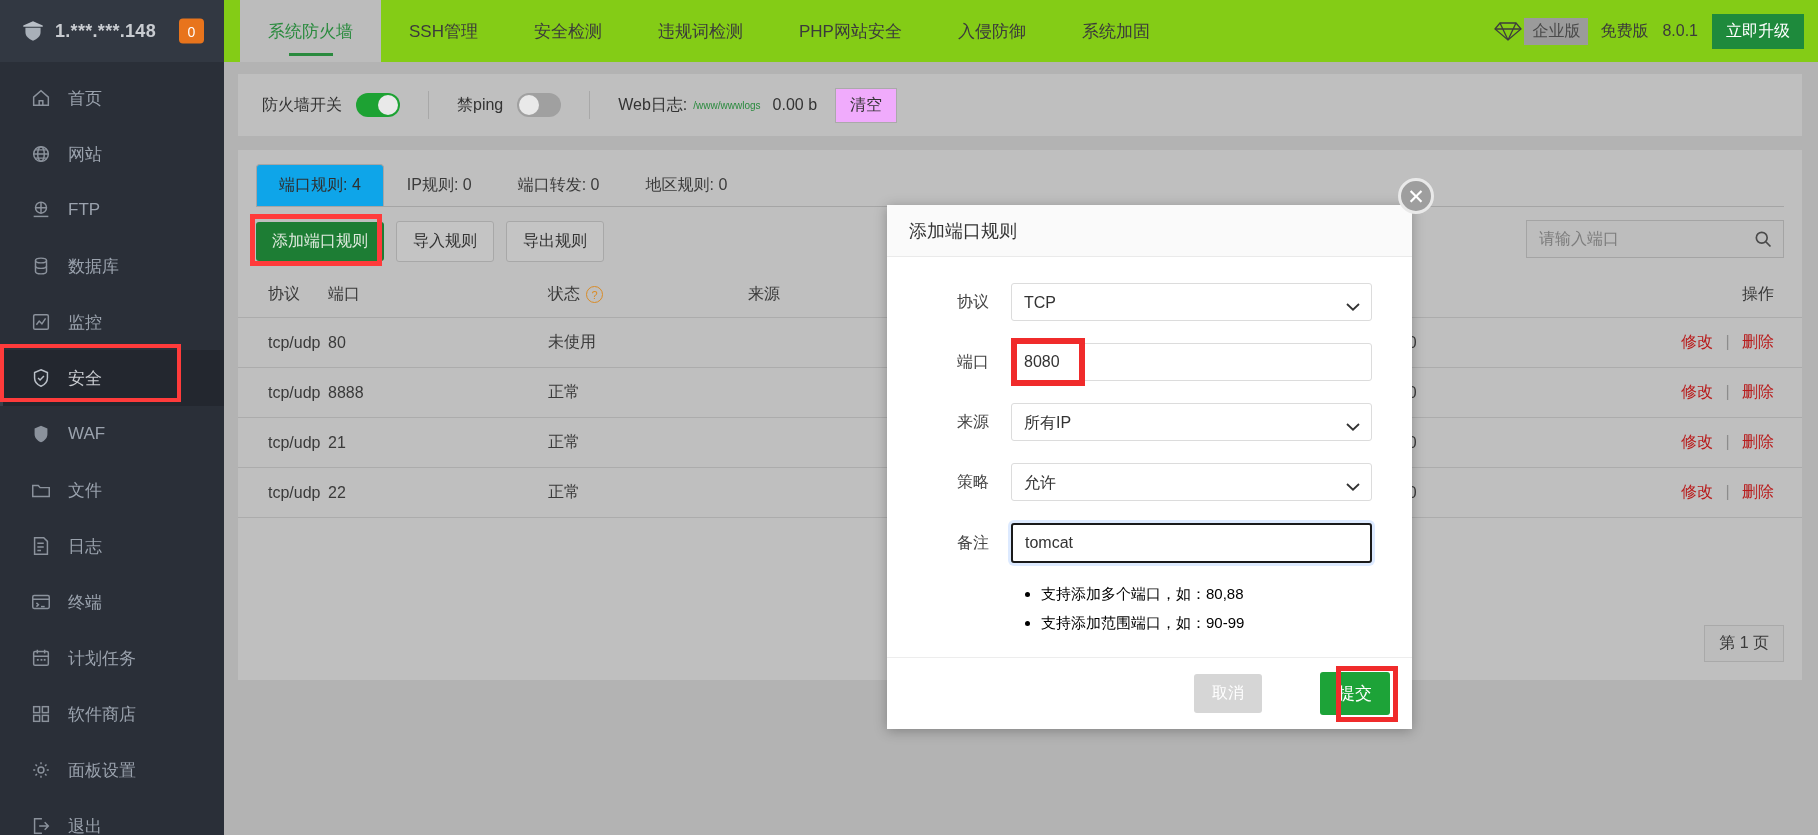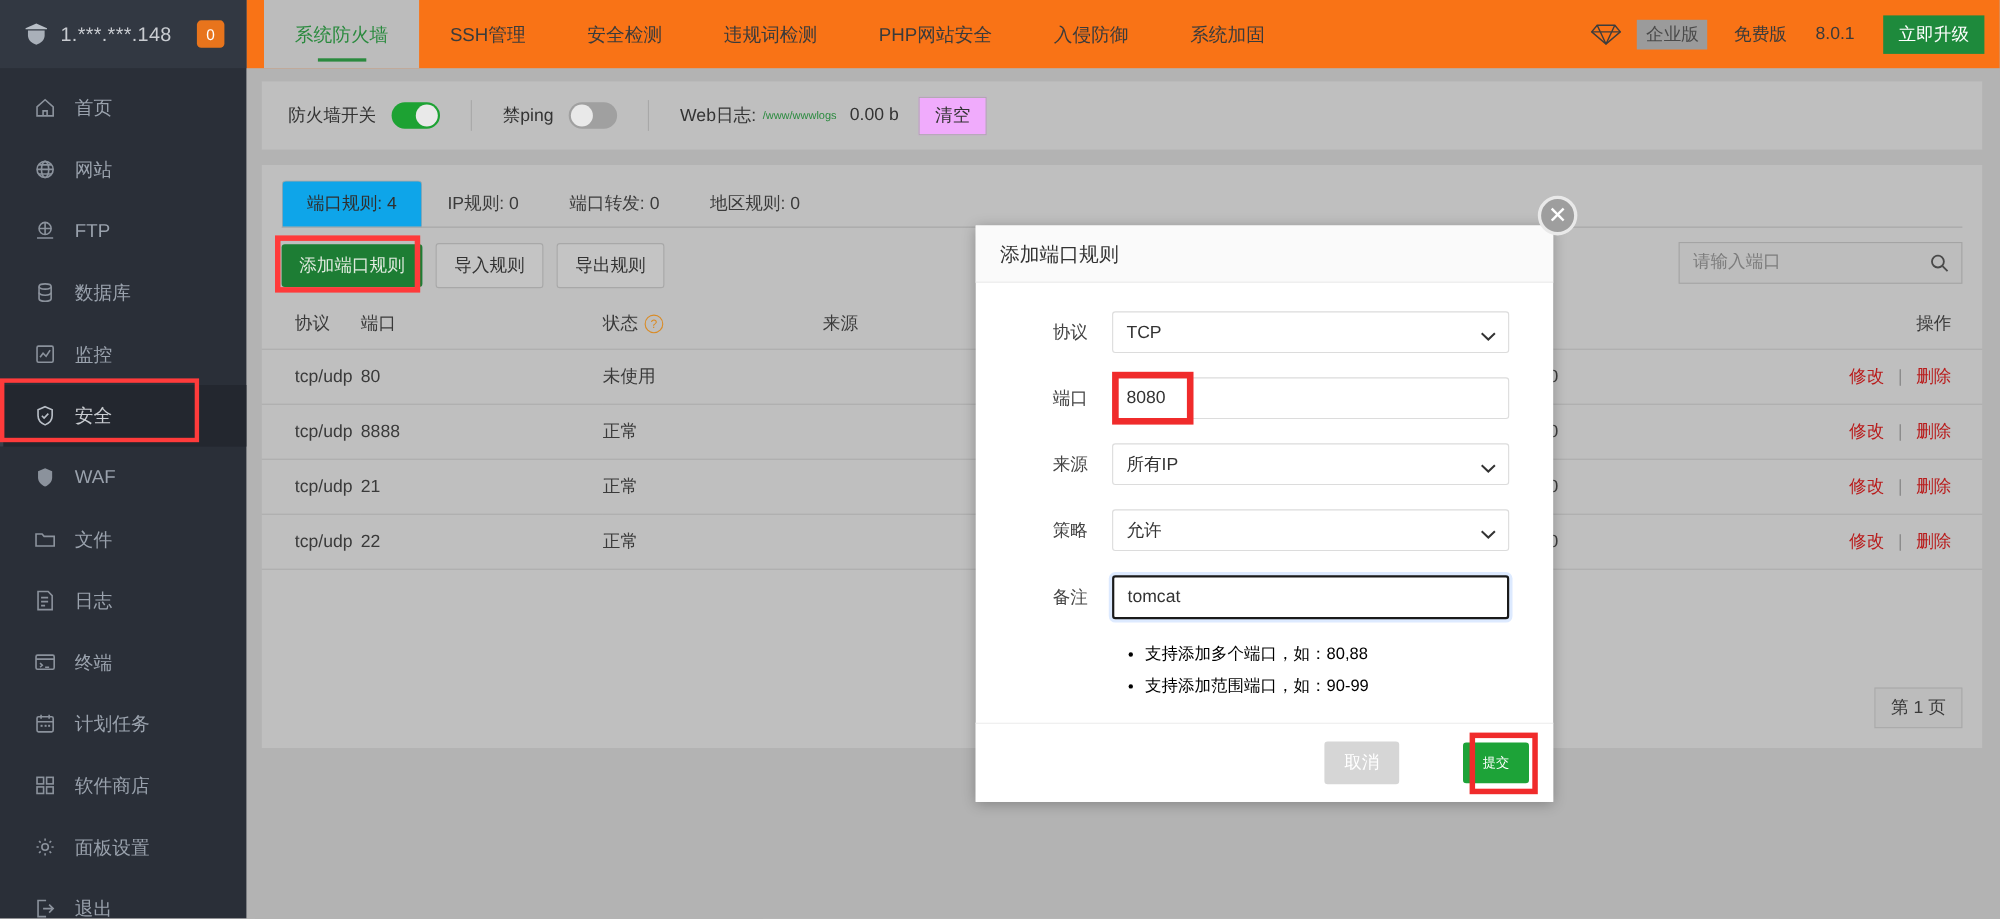--- a/index.html
+++ b/index.html
@@ -23,20 +23,21 @@
     height: 62px;
     display: flex; align-items: center;
     padding-left: 20px;
     background: #323842;
     position: relative;
   }
   .side-head .logo { width: 26px; height: 26px; margin-right: 9px; flex:0 0 26px;}
   .side-head .ip {
     color: #c9ccd1; font-size: 18px; letter-spacing: .3px;
     font-family: "Liberation Sans", sans-serif;
+    font-weight: bold;
   }
   .side-head .badge {
     position: absolute; right: 20px; top: 50%; transform: translateY(-50%);
     width: 25px; height: 25px; border-radius: 4px;
     background: #e8741c; color: #fff;
     font-size: 14px; display: flex; align-items: center; justify-content: center;
   }
   .side-menu { padding-top: 8px; }
   .side-item {
     height: 56px; display: flex; align-items: center;
@@ -54,39 +55,39 @@
   .hl-safety {
     position: absolute; left: 0px; top: 344px; width: 181px; height: 58px;
     border: 4px solid #ff3b3b; z-index: 30; pointer-events: none;
   }
 
   
   #right { flex: 1 1 auto; height: 835px; position: relative; background:#b3b3b3; }
 
   
   #topnav {
-    height: 62px; background: #f97316;
+    height: 62px; background: #84cc16;
     display: flex; 
     position: relative;
   }
   .tab {
     height: 62px; padding: 0 28px;
     display: flex; align-items: center; justify-content: center;
     font-size: 17px; color: #3b3b3b; cursor: pointer; position: relative;
     white-space: nowrap;
   }
   .tab:first-child { margin-left: 16px; }
   .tab.active { background: #bcbcbc; color: #2a8a3e; }
   .tab.active::after {
     content: ''; position: absolute; left: 50%; transform: translateX(-50%);
     bottom: 6px; width: 44px; height: 3px; background: #2a8a3e;
   }
   .topnav-right {
     position: absolute; right: 14px; top: 0; height: 62px;
-    display: flex; align-items: center; gap: 12px;
+    display: flex; align-items: center; gap: 0px;
   }
   .diamond-ico { width: 28px; height: 24px; margin-right: 2px; }
   .ent-pill {
     background: #9b9b9b; color: #4a4a4a; font-size: 16px;
     padding: 3px 8px; margin-right: 12px;
   }
   .free-ver { color: #3b3b3b; font-size: 16px; margin-right: 14px; }
   .ver-num { color: #3b3b3b; font-size: 16px; margin-right: 14px;
              font-family:"Liberation Sans", sans-serif; }
   .upgrade-btn {
@@ -252,21 +253,21 @@
     border-top: 1px solid #ededed; background: #fff;
     display: flex; align-items: center; justify-content: flex-end;
     padding-right: 22px;
     gap: 44px;
   }
   .btn-cancel {
     background: #d6d6d6; color: #fff; font-size: 16px; padding: 9px 18px;
     border-radius: 3px; cursor: pointer; margin-right: 14px;
   }
   .btn-submit {
-    background: #1da338; color: #fff; font-size: 12px; padding: 10px 18px;
+    background: #1da338; color: #fff; font-size: 17px; padding: 10px 18px;
     border-radius: 3px; cursor: pointer;
   }
   .hl-submit {
     position: absolute; right: 14px; bottom: 7px; width: 62px; height: 56px;
     border: 5px solid #f02b2b; pointer-events: none; z-index: 5;
   }
 </style>
 </head>
 <body>
 

